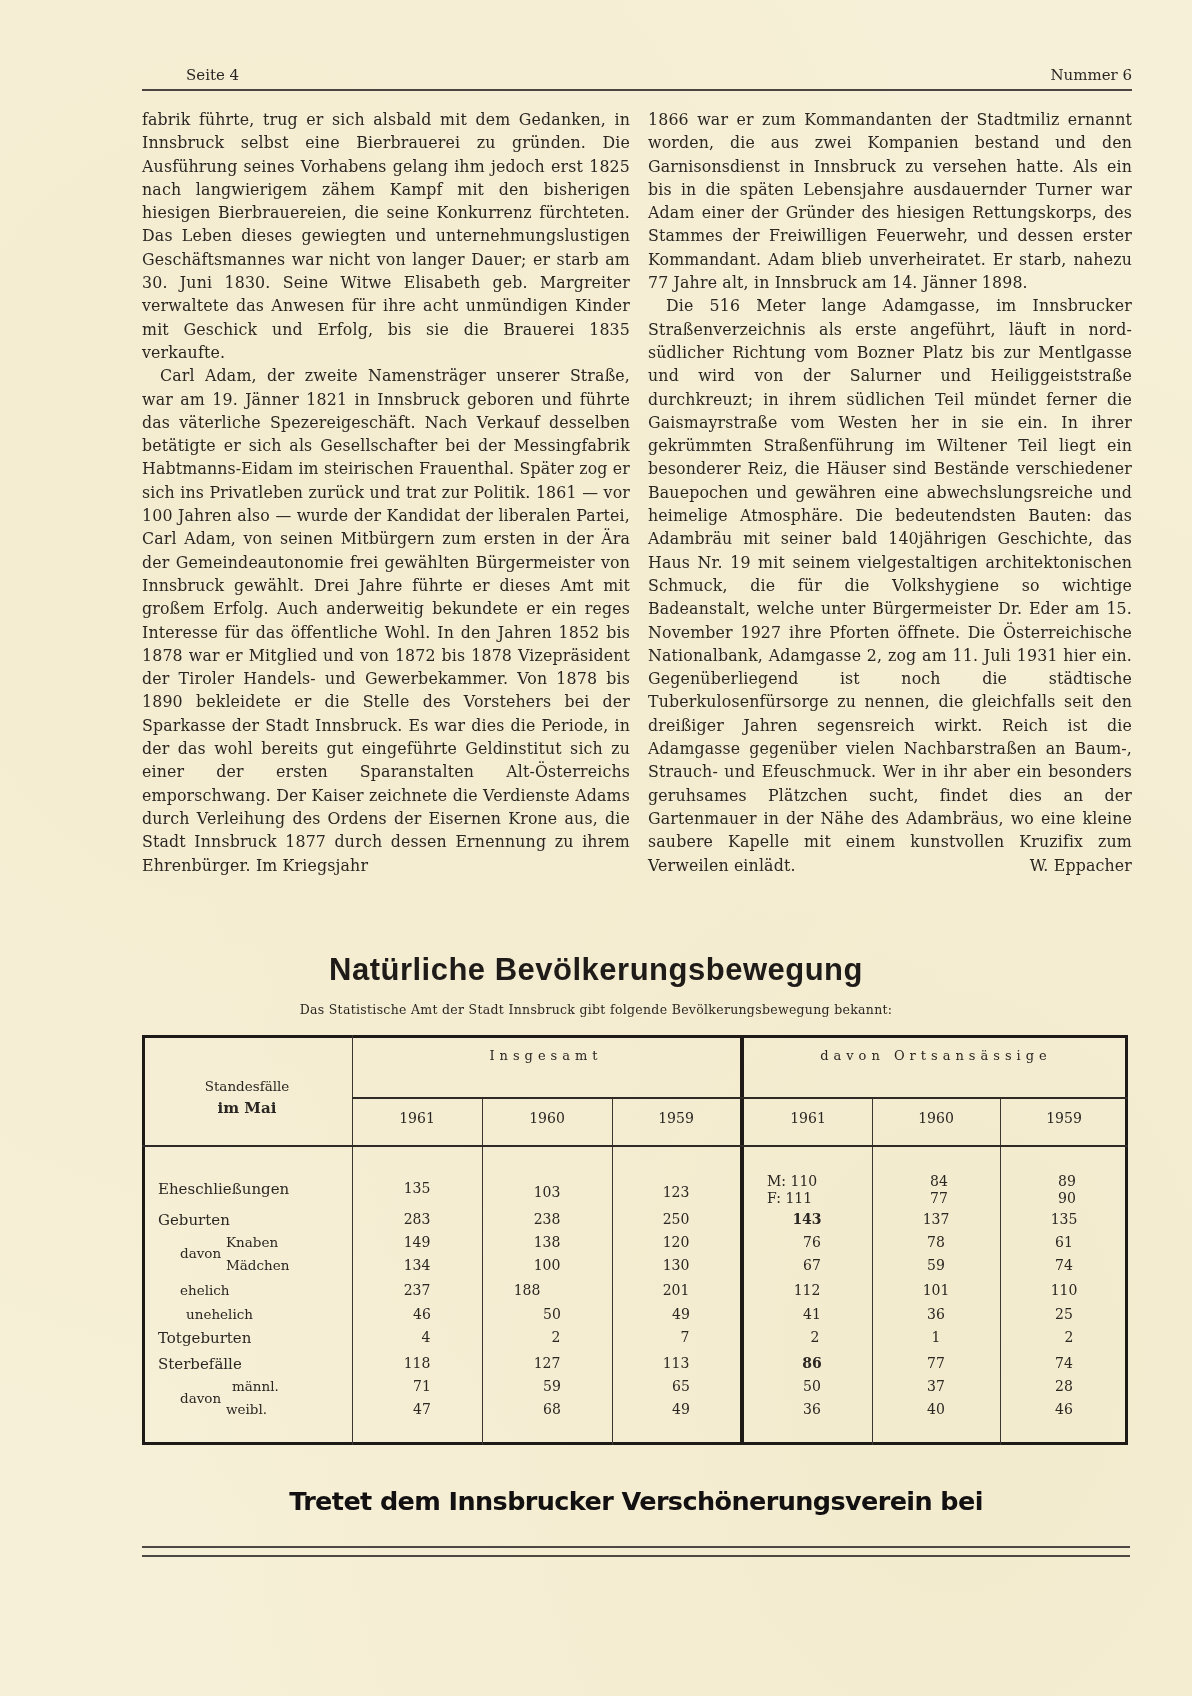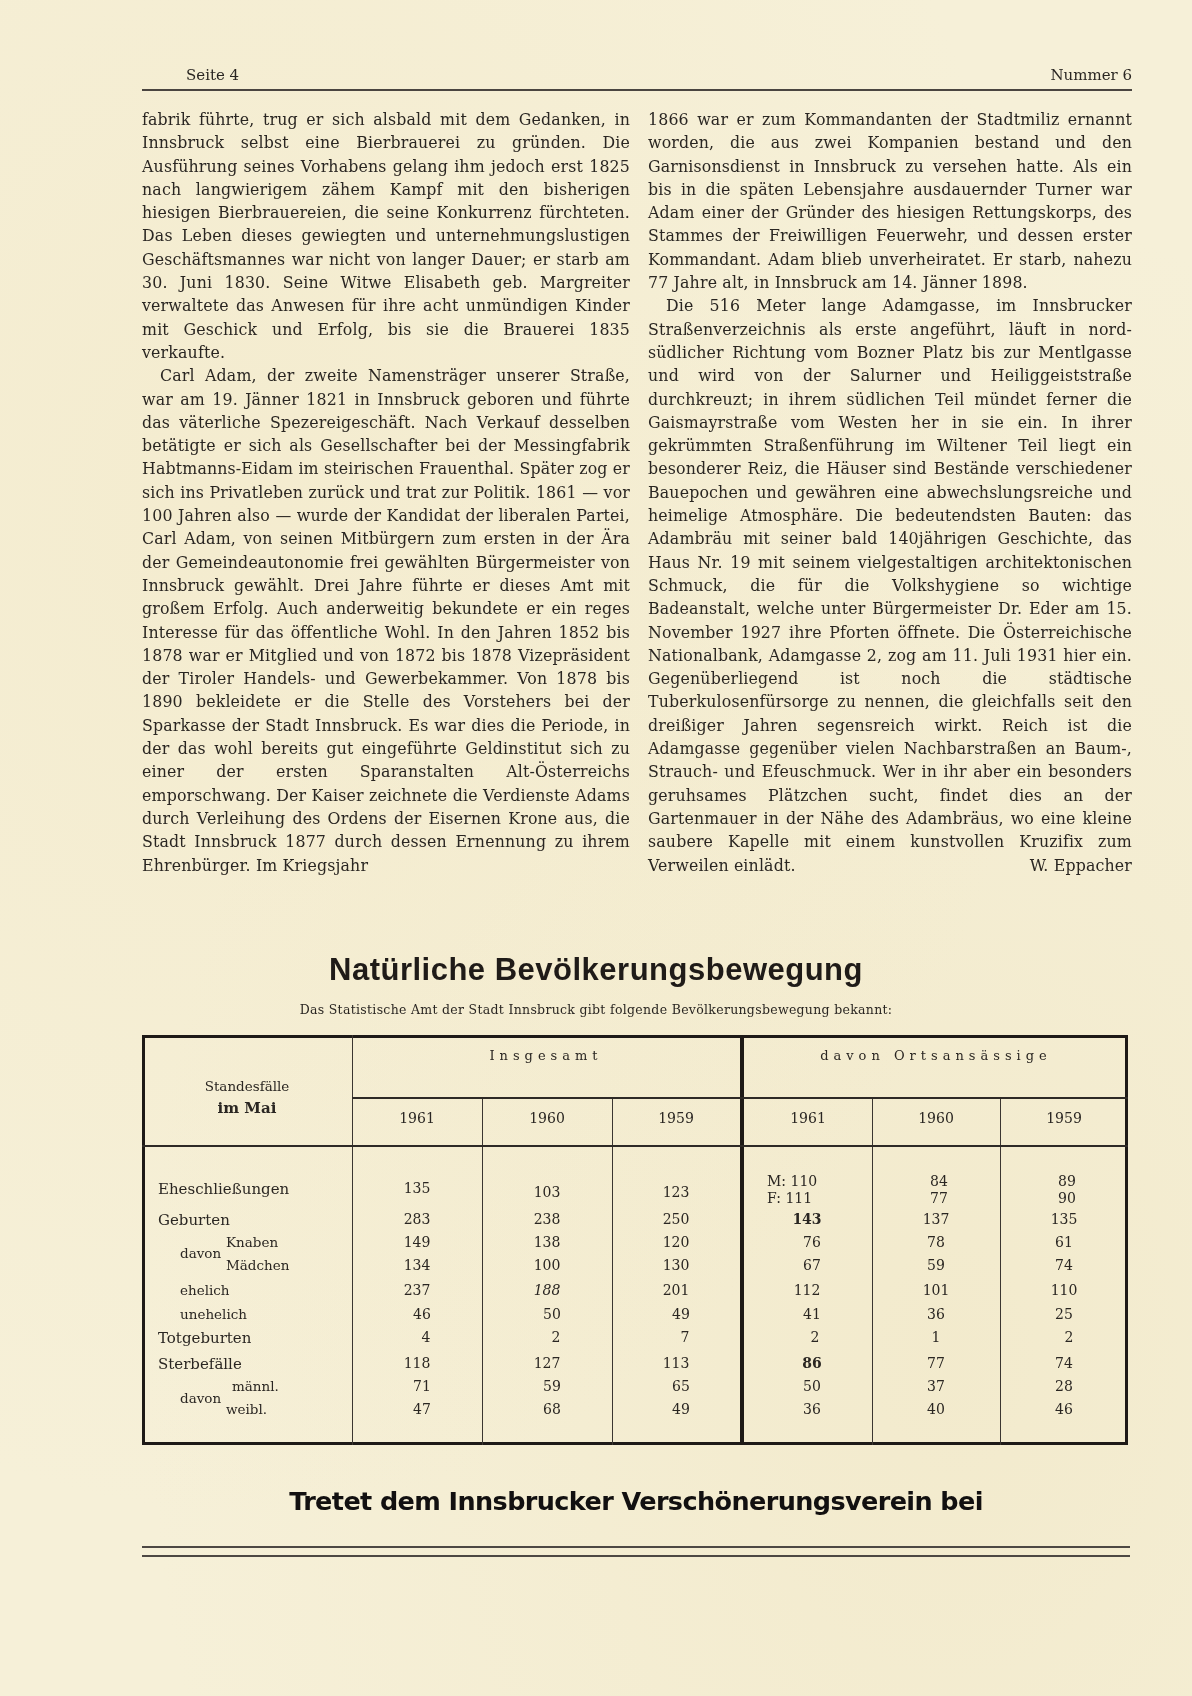--- a/index.html
+++ b/index.html
@@ -146,27 +146,27 @@
     <div class="num" style="left:892px;top:199px;">61</div>
     <div class="num" style="left:245px;top:222px;">134</div>
     <div class="num" style="left:375px;top:222px;">100</div>
     <div class="num" style="left:504px;top:222px;">130</div>
     <div class="num" style="left:640px;top:222px;">67</div>
     <div class="num" style="left:764px;top:222px;">59</div>
     <div class="num" style="left:892px;top:222px;">74</div>
 
     <div class="row-sub" style="left:38px;top:247px;">ehelich</div>
     <div class="num" style="left:245px;top:247px;">237</div>
-    <div class="num" style="left:375px;top:247px;font-style:italic;">188</div>
+    <div class="num" style="left:355px;top:247px;">188</div>
     <div class="num" style="left:504px;top:247px;">201</div>
     <div class="num" style="left:635px;top:247px;">112</div>
     <div class="num" style="left:764px;top:247px;">101</div>
     <div class="num" style="left:892px;top:247px;">110</div>
 
-    <div class="row-sub" style="left:38px;top:271px;">unehelich</div>
+    <div class="row-sub" style="left:44px;top:271px;">unehelich</div>
     <div class="num" style="left:250px;top:271px;">46</div>
     <div class="num" style="left:380px;top:271px;">50</div>
     <div class="num" style="left:509px;top:271px;">49</div>
     <div class="num" style="left:640px;top:271px;">41</div>
     <div class="num" style="left:764px;top:271px;">36</div>
     <div class="num" style="left:892px;top:271px;">25</div>
 
     <div class="row-label" style="top:294px;">Totgeburten</div>
     <div class="num" style="left:254px;top:294px;">4</div>
     <div class="num" style="left:384px;top:294px;">2</div>

